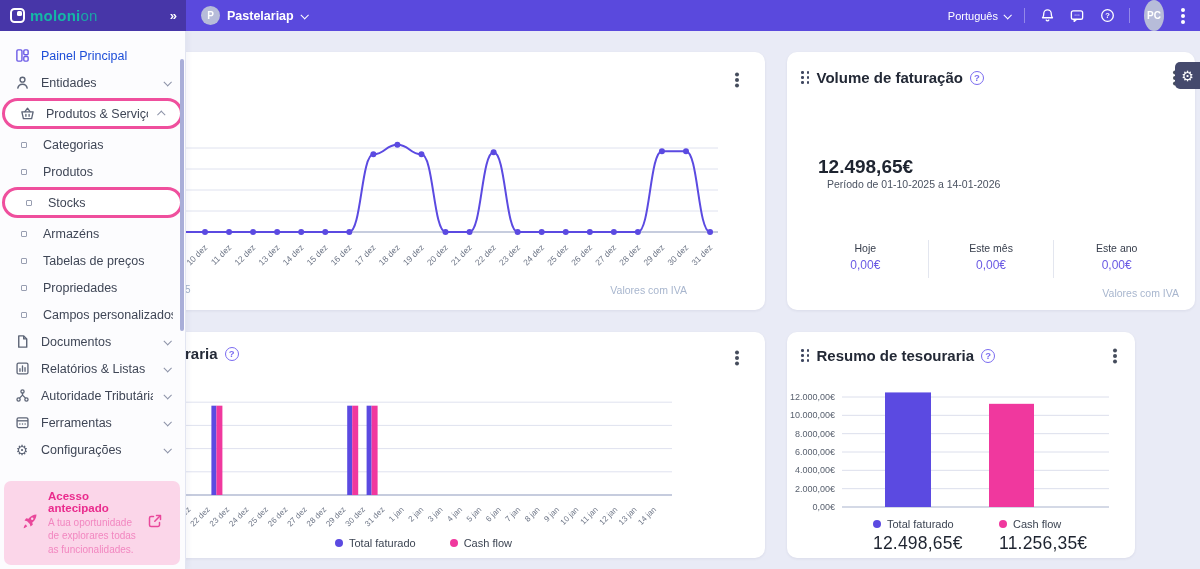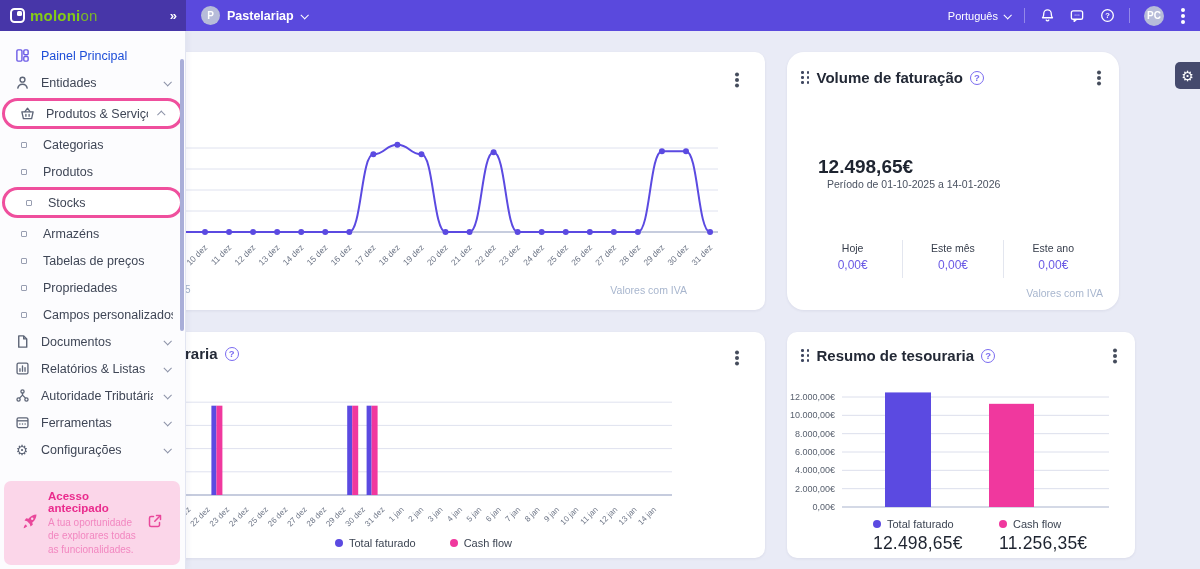--- a/index.html
+++ b/index.html
@@ -6,21 +6,21 @@
   html,body { background:#dfe2ef; }
   body { font-family:"Liberation Sans", sans-serif; }
   .screen { position:relative; width:1200px; height:569px; overflow:hidden; background:#e9ebf6; }
 
   
   .topbar { position:absolute; top:0; left:0; right:0; height:31px; background:#5a49dd; z-index:40; display:flex; align-items:center; }
   .topbar-left { width:186px; height:31px; background:#4736a8; display:flex; align-items:center; padding:0 10px; flex:0 0 auto; }
   .logo { display:flex; align-items:center; gap:5px; }
   .logo-badge { width:15px; height:15px; border:2.2px solid #fff; border-radius:4.5px; position:relative; }
   .logo-badge:before { content:""; position:absolute; right:1px; top:1px; width:5px; height:5px; background:#fff; border-radius:1.5px; }
-  .logo-text { color:#84cc16; font-size:15px; font-weight:bold; letter-spacing:.2px; }
+  .logo-text { color:#14b8a6; font-size:15px; font-weight:bold; letter-spacing:.2px; }
   .logo-text .lite { font-weight:normal; opacity:.85; }
   .collapse-btn { margin-left:auto; color:#fff; font-size:13px; font-weight:bold; cursor:pointer; letter-spacing:-1px; }
   .account { display:flex; align-items:center; gap:7px; margin-left:15px; }
   .avatar-sm { width:19px; height:19px; border-radius:50%; background:#b7bcd9; color:#fff; font-size:10px; font-weight:bold; display:flex; align-items:center; justify-content:center; }
   .account-name { color:#fff; font-size:12.5px; font-weight:bold; }
   .topbar-right { margin-left:auto; display:flex; align-items:center; gap:14px; padding-right:12px; }
   .lang { color:#fff; font-size:11px; display:flex; align-items:center; gap:6px; cursor:pointer;padding-left:16px; }
   .vdiv { width:1px; height:15px; background:rgba(255,255,255,.35); }
   .tb-icon { width:16px; height:16px; display:flex; align-items:center; justify-content:center; cursor:pointer; }
   .kebab { width:4px; height:4px; border-radius:50%; background:#fff; box-shadow:0 6px 0 #fff, 0 -6px 0 #fff; margin:0 3px; cursor:pointer; }
@@ -121,21 +121,21 @@
             <circle cx="10" cy="7.5" r=".6" fill="#fff" stroke="none"></circle>
           </svg>
       </span>
       <span class="tb-icon">
         <svg width="15" height="15" viewBox="0 0 16 16" fill="none">
             <circle cx="8" cy="8" r="6.2" stroke="#fff" stroke-width="1.4"></circle>
             <text x="8" y="11" text-anchor="middle" font-size="8" font-weight="bold" fill="#fff">?</text>
           </svg>
       </span>
       <span class="vdiv"></span>
-      <span class="avatar-sm" style="width:20px;height:20px">PC</span>
+      <span class="avatar-sm" style="width:20px;height:31px">PC</span>
       <span class="kebab"></span>
     </div>
   </div>
 
   <div class="main">
 
     <div class="card" style="left:40px; top:21px; width:725px; height:258px;">
       <span class="card-kebab" style="right:26px; top:26px;"></span>
       <svg id="chart-billing-line" width="725" height="232" style="position:absolute;left:0;top:0;">
           <line x1="118" x2="678" y1="159" y2="159" stroke="#dfe2ef" stroke-width="1"></line>
@@ -186,21 +186,21 @@
           <text x="624.95" y="196" text-anchor="end" font-size="8.5" fill="#6e7687" transform="rotate(-45 624.95 196)">29 dez</text>
           <circle cx="646" cy="99.14999999999999" r="3" fill="#5b4ae1"></circle>
           <text x="649" y="196" text-anchor="end" font-size="8.5" fill="#6e7687" transform="rotate(-45 649 196)">30 dez</text>
           <circle cx="670.05" cy="180" r="3" fill="#5b4ae1"></circle>
           <text x="673.05" y="196" text-anchor="end" font-size="8.5" fill="#6e7687" transform="rotate(-45 673.05 196)">31 dez</text>
         </svg>
       <span class="frag" style="left:145px; top:232px;">5</span>
       <span class="iva-note" style="right:78px; top:232px;">Valores com IVA</span>
     </div>
 
-    <div class="card" style="left:787px; top:21px; width:332px; height:258px;border-radius:17px;">
+    <div class="card" style="left:787px; top:21px; width:408px; height:258px;">
       <div class="card-title-row" style="left:14px; top:17px;">
         <span class="grip">
             <i></i>
             <i></i>
             <i></i>
             <i></i>
             <i></i>
             <i></i>
           </span>
         <span class="card-title">Volume de faturação</span>

